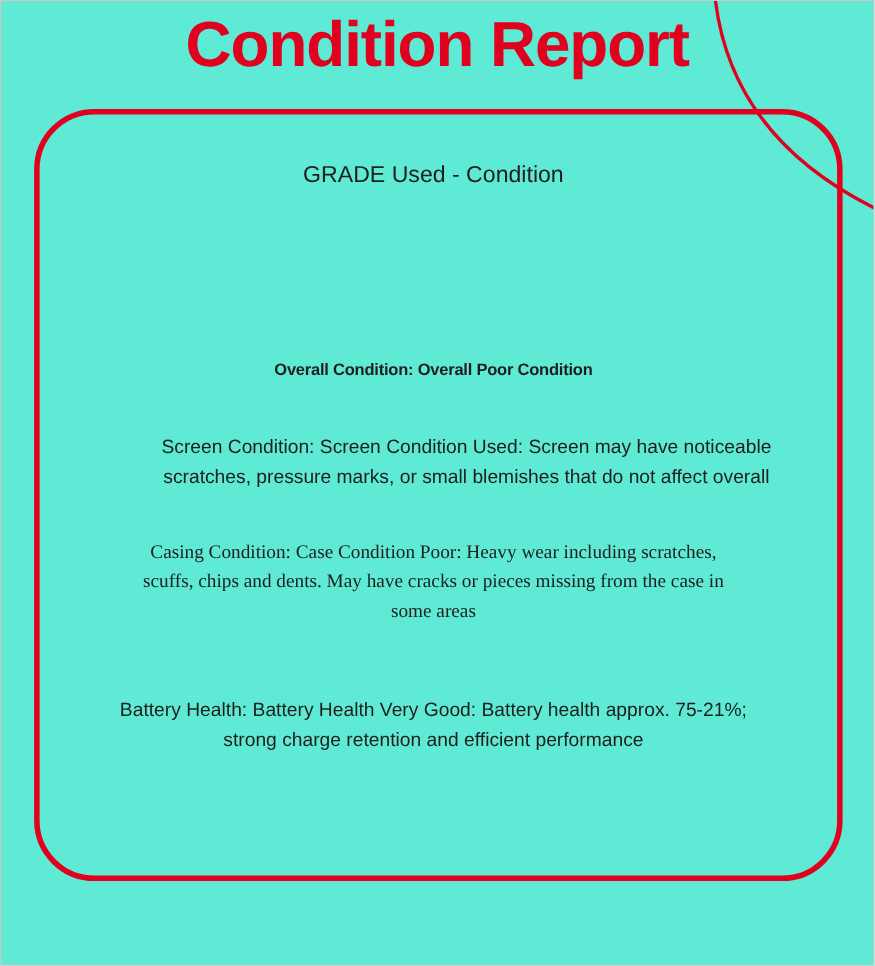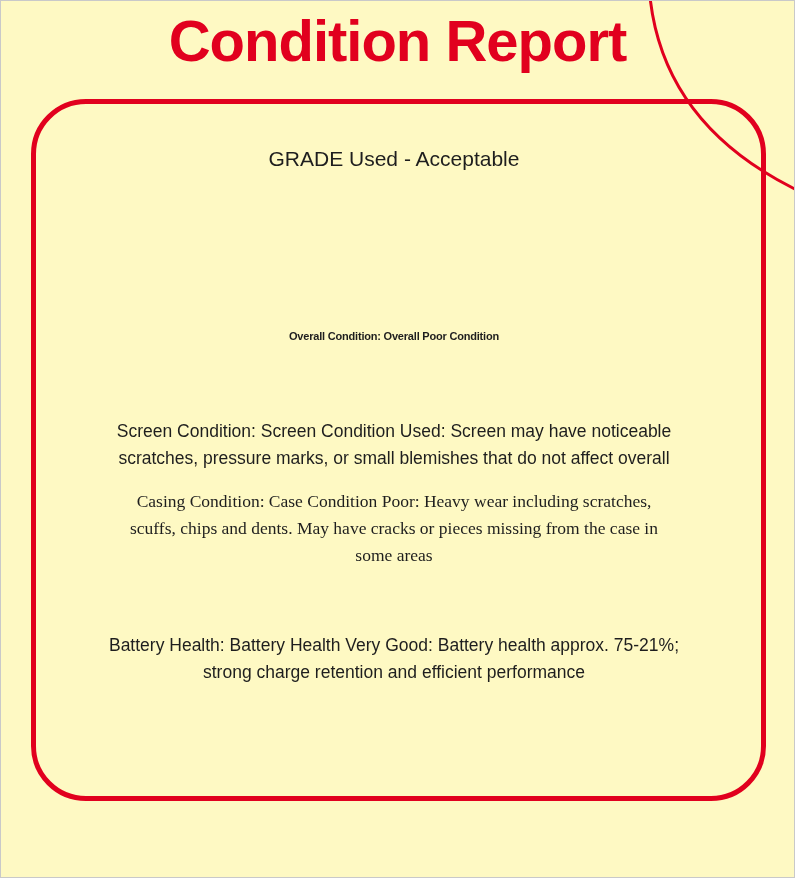--- a/index.html
+++ b/index.html
@@ -6,21 +6,21 @@
     --accent:#e1001e;
     --text:#1e1e1e;
     --frame:#c9c9c9;
   }
   html,body{margin:0;padding:0;background:#fff;}
   .page{
     position:relative;
     width:795px;height:878px;
     box-sizing:border-box;
     border:1px solid var(--frame);
-    background:#fef9c3;
+    background:#5eead4;
     overflow:hidden;
     font-family:"Liberation Sans", sans-serif;
     color:var(--text);
   }
   .title{
     position:absolute;
     top:8px;left:0;right:0;
     margin:0;
     text-align:center;
     font-size:58px;
@@ -54,52 +54,52 @@
     position:absolute;
     top:144px;left:31px;width:724px;
     text-align:center;
     font-size:21px;
     line-height:28px;
   }
   .overall{
     position:absolute;
     top:329px;left:31px;width:724px;
     text-align:center;
-    font-size:11px;
+    font-size:15px;
     line-height:13px;
     font-weight:bold;
     letter-spacing:-0.2px;
   }
   .para{
     position:absolute;
     left:31px;width:724px;
     text-align:center;
     font-size:17.5px;
     line-height:27px;
     white-space:pre-line;
   }
-  .para.screen{top:417px;}
+  .para.screen{top:392px;margin-left:30px;}
   .para.casing{top:487px;font-family:Liberation Serif, serif;}
   .para.keyboard{top:559px;}
   .para.battery{top:631px;}
 </style>
 </head>
 <body>
 
 <div class="page">
 
   <svg class="swoosh" viewBox="0 0 795 878" xmlns="http://www.w3.org/2000/svg" aria-hidden="true">
     <path d="M 649 -4 C 657 70 696 142 802 192"></path>
   </svg>
 
   <h1 class="title">Condition Report</h1>
 
   <div class="border-box"></div>
 
-  <div class="grade">GRADE Used - Acceptable</div>
+  <div class="grade">GRADE Used - Condition</div>
 
   <div class="overall">Overall Condition: Overall Poor Condition</div>
 
   <div class="para screen">Screen Condition: Screen Condition Used: Screen may have noticeable
 scratches, pressure marks, or small blemishes that do not affect overall</div>
 
   <div class="para casing">Casing Condition: Case Condition Poor: Heavy wear including scratches,
 scuffs, chips and dents. May have cracks or pieces missing from the case in
 some areas</div>
 

